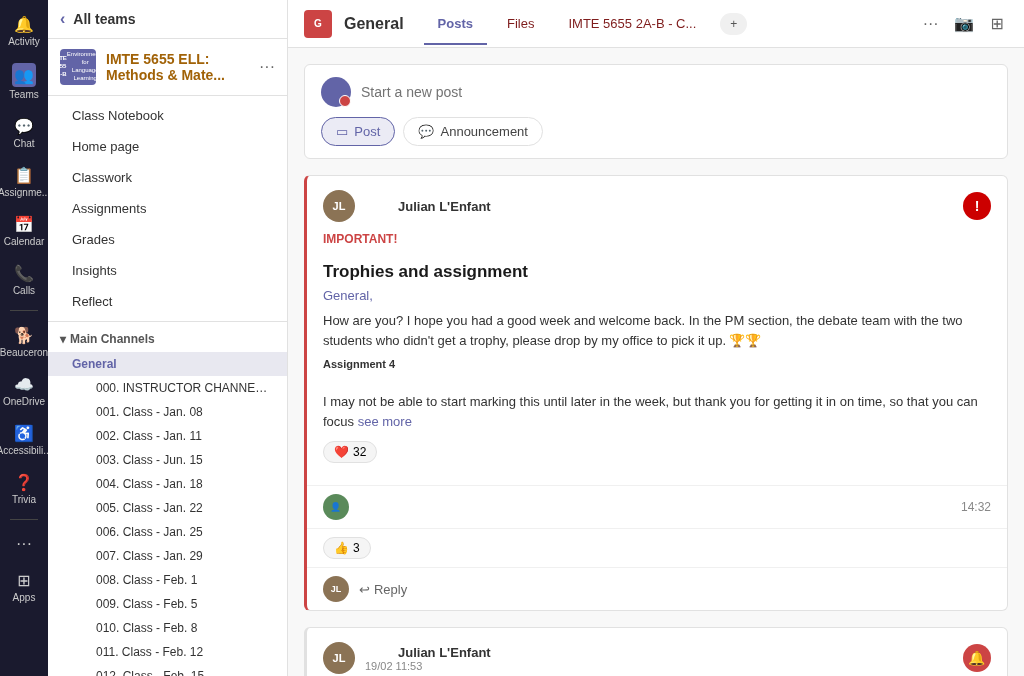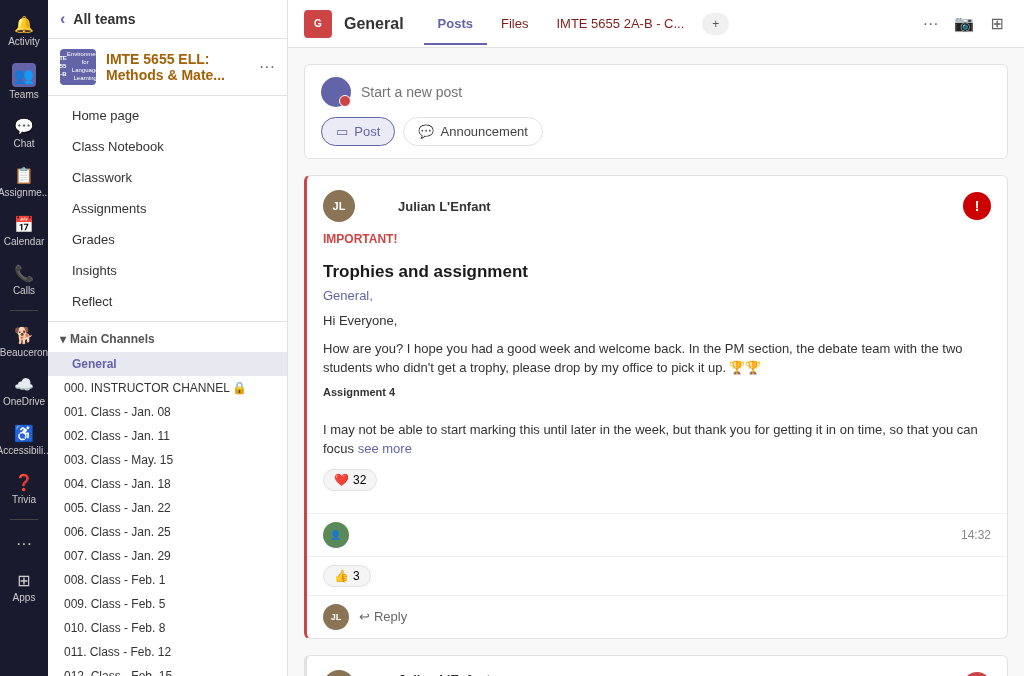--- a/index.html
+++ b/index.html
@@ -135,21 +135,21 @@
     .channel-item {
       padding: 5px 16px 5px 24px;
       cursor: pointer;
       color: #333;
       font-size: 12px;
       white-space: nowrap;
       overflow: hidden;
       text-overflow: ellipsis;
     }
     .channel-item.active { background: #e8e8f0; color: #6264a7; font-weight: 600; }
-    .channel-item.sub { padding-left: 16px; font-size: 12px; }
+    .channel-item.sub { padding-left: 16px; font-size: 12px; margin-left: 32px; }
 
     
     .main-content {
       flex: 1;
       display: flex;
       flex-direction: column;
       background: #fff;
       overflow: hidden;
     }
 
@@ -176,21 +176,21 @@
       font-weight: 700;
     }
     .channel-title {
       font-size: 16px;
       font-weight: 600;
       color: #333;
     }
     .header-tabs {
       display: flex;
       align-items: center;
-      gap: 0;
+      gap: 6px;
       margin-left: 8px;
     }
     .header-tab {
       padding: 14px 14px 12px;
       cursor: pointer;
       color: #7f1d1d;
       font-size: 13px;
       border-bottom: 2px solid transparent;
       font-weight: 500;
     }
@@ -505,39 +505,39 @@
     <span>All teams</span>
   </div>
 
   <div class="team-info">
     <div class="team-avatar" style="font-size:6px;line-height:1.3;">IMTE<br>5655 2A-B<br><span style="font-weight:400">Environments for<br>Language Learning</span></div>
     <div class="team-name">IMTE 5655 ELL: Methods &amp; Mate...</div>
     <div class="team-more">···</div>
   </div>
 
   <div class="nav-menu">
+    <div class="nav-menu-item">Class Notebook</div>
     <div class="nav-menu-item">Home page</div>
-    <div class="nav-menu-item">Class Notebook</div>
     <div class="nav-menu-item">Classwork</div>
     <div class="nav-menu-item">Assignments</div>
     <div class="nav-menu-item">Grades</div>
     <div class="nav-menu-item">Insights</div>
     <div class="nav-menu-item">Reflect</div>
   </div>
 
   <div class="channels-section">
     <div class="channels-header">
       <span>▾</span>
       <span>Main Channels</span>
     </div>
     <div class="channel-item active">General</div>
     <div class="channel-item sub">000. INSTRUCTOR CHANNEL 🔒</div>
     <div class="channel-item sub">001. Class - Jan. 08</div>
     <div class="channel-item sub">002. Class - Jan. 11</div>
-    <div class="channel-item sub">003. Class - May. 15</div>
+    <div class="channel-item sub">003. Class - Jun. 15</div>
     <div class="channel-item sub">004. Class - Jan. 18</div>
     <div class="channel-item sub">005. Class - Jan. 22</div>
     <div class="channel-item sub">006. Class - Jan. 25</div>
     <div class="channel-item sub">007. Class - Jan. 29</div>
     <div class="channel-item sub">008. Class - Feb. 1</div>
     <div class="channel-item sub">009. Class - Feb. 5</div>
     <div class="channel-item sub">010. Class - Feb. 8</div>
     <div class="channel-item sub">011. Class - Feb. 12</div>
     <div class="channel-item sub">012. Class - Feb. 15</div>
 
@@ -587,21 +587,20 @@
         <div class="post-header">
           <div class="post-avatar">JL</div>
           <div class="post-author-info">
             <div class="post-author">Julian L'Enfant</div>
           </div>
           <div class="post-urgent">!</div>
         </div>
         <div class="post-important-label">IMPORTANT!</div>
         <div class="post-title">Trophies and assignment</div>
         <div class="post-tag">General,</div>
-        <div class="post-body">Hi Everyone,</div>
         <div class="post-body">How are you? I hope you had a good week and welcome back. In the PM section, the debate team with the two students who didn't get a trophy, please drop by my office to pick it up. 🏆🏆</div>
         <div class="post-section-title">Assignment 4</div>
         <div class="post-body-text">
           <span>I may not be able to start marking this until later in the week, but thank you for getting it in on time, so that you can focus</span>
           <span class="see-more">see more</span>
         </div>
         <div class="reactions">
           <div class="reaction-pill">
             <span>❤️</span>
             <span>32</span>

